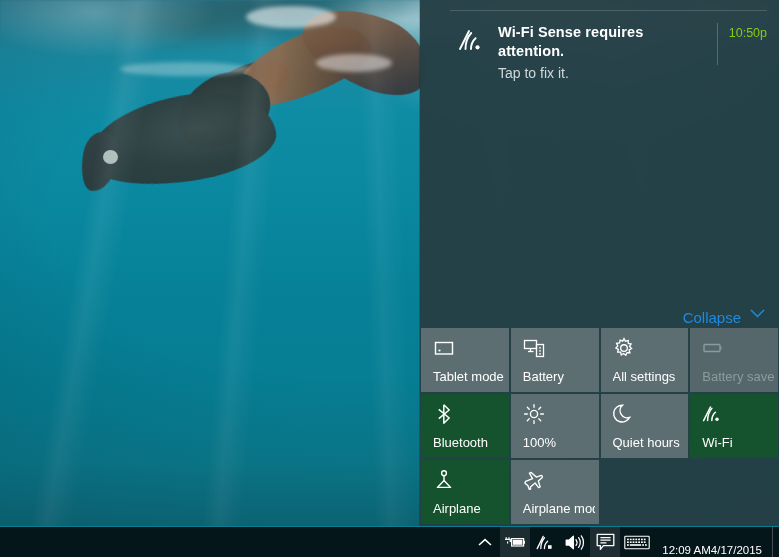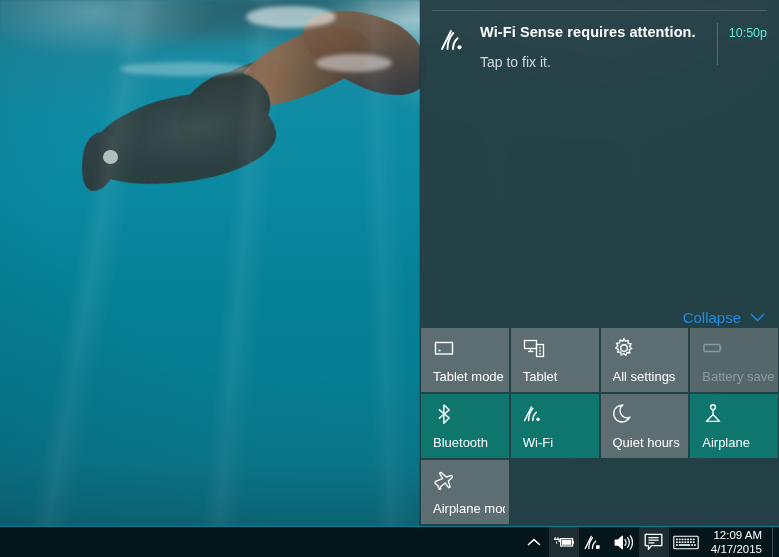--- a/index.html
+++ b/index.html
@@ -159,20 +159,21 @@
     right: 0; top: 0;
     width: 359px;
     height: 526px;
     background: rgba(37, 63, 69, 0.97);
     box-shadow: -1px 0 0 rgba(0,0,0,0.18);
   }
   #notif-list {
     position: absolute;
     left: 0; top: 0; right: 0;
     height: 286px;
+    padding-left: 18px;
   }
   .notif-divider {
     height: 1px;
     margin: 10px 12px 0 12px;
     background: rgba(255,255,255,0.16);
   }
   .notification {
     position: relative;
     display: flex;
     align-items: flex-start;
@@ -196,35 +197,35 @@
     color: #ffffff;
     font-size: 14.5px;
     font-weight: bold;
     line-height: 19px;
     letter-spacing: 0.1px;
   }
   .notif-body {
     color: #cfd8d9;
     font-size: 14px;
     line-height: 20px;
-    margin-top: 10px;
+    margin-top: 2px;
   }
   .notif-time-wrap {
     display: flex;
     align-items: stretch;
     padding-left: 10px;
   }
   .notif-sep {
     width: 1px;
     background: rgba(255,255,255,0.22);
     margin-right: 11px;
     height: 42px;
   }
   .notif-time {
-    color: #5eead4;
+    color: #84cc16;
     font-size: 12.5px;
     line-height: 16px;
     padding-top: 2px;
     white-space: nowrap;
   }
 
   
   #collapse-row {
     position: absolute;
     right: 0;
@@ -232,21 +233,21 @@
     height: 34px;
     width: 100%;
     display: flex;
     align-items: center;
     justify-content: flex-end;
     padding-right: 14px;
     box-sizing: border-box;
   }
   #collapse-link {
     display: flex;
-    align-items: center;
+    align-items: flex-start;
     gap: 9px;
     color: #1f8ae0;
     font-size: 15px;
     cursor: pointer;
     margin-top: 28px;
   }
 
   
   #quick-actions {
     position: absolute;
@@ -259,21 +260,21 @@
     padding: 0 1px;
     box-sizing: border-box;
   }
   .qa-tile {
     position: relative;
     height: 64px;
     background: #5c6e72;
     cursor: pointer;
     overflow: hidden;
   }
-  .qa-tile.on { background: #0f766e; padding-left: 25px; }
+  .qa-tile.on { background: #14532d; padding-left: 25px; }
   .qa-tile.dim { background: #55676b; }
   .qa-icon {
     position: absolute;
     left: 12px;
     top: 9px;
     width: 22px;
     height: 22px;
     color: #ffffff;
     display: block;
   }
@@ -314,21 +315,20 @@
     display: flex;
     align-items: center;
     justify-content: center;
     color: #ffffff;
     cursor: pointer;
   }
   .tray-btn.hover { background: rgba(255,255,255,0.10); }
   .tray-btn.wide { width: 34px; }
   #clock {
     display: flex;
-    flex-direction: column;
     align-items: flex-end;
     justify-content: center;
     color: #ffffff;
     font-size: 11.5px;
     line-height: 14px;
     padding: 0 10px 0 8px;
     cursor: pointer;
     white-space: nowrap;
   }
   .show-desktop {
@@ -413,21 +413,21 @@
           <svg width="22" height="22" viewBox="0 0 22 22" fill="none" stroke="currentColor" stroke-width="1.3">
             <rect x="1.5" y="3.5" width="12" height="8"></rect>
             <path d="M5 14.5 H10.5"></path>
             <path d="M7.5 11.5 V14.5"></path>
             <rect x="13.5" y="7.5" width="7" height="12"></rect>
             <circle cx="17" cy="10.8" r="0.9" fill="currentColor" stroke="none"></circle>
             <circle cx="17" cy="13.8" r="0.9" fill="currentColor" stroke="none"></circle>
             <circle cx="17" cy="16.8" r="0.9" fill="currentColor" stroke="none"></circle>
           </svg>
         </span>
-        <span class="qa-label">Tablet</span>
+        <span class="qa-label">Battery</span>
       </div>
 
 
       <div class="qa-tile">
         <span class="qa-icon">
           <svg width="22" height="22" viewBox="0 0 22 22" fill="none" stroke="currentColor" stroke-width="1.35">
             <circle cx="11" cy="11" r="3.3"></circle>
             <path d="M11 1.6 L12.4 4.2 L15.2 3.5 L15.3 6.4 L18.1 7 L16.6 9.4 L18.6 11.5
                      L16.1 12.9 L16.9 15.7 L14 15.6 L12.8 18.2 L10.6 16.5 L8.3 18 L7.6 15.2
                      L4.7 15.1 L5.3 12.3 L2.9 11 L4.8 8.9 L3.6 6.3 L6.5 5.9 L7.1 3.1
@@ -450,40 +450,51 @@
 
       <div class="qa-tile on">
         <span class="qa-icon">
           <svg width="22" height="22" viewBox="0 0 22 22" fill="none" stroke="currentColor" stroke-width="1.5" stroke-linejoin="round">
             <path d="M10.8 1.8 V20.2 L16.2 15 L5.8 6.4 M5.8 15.6 L16.2 7 L10.8 1.8"></path>
           </svg>
         </span>
         <span class="qa-label">Bluetooth</span>
       </div>
 
+      <div class="qa-tile">
+        <span class="qa-icon">
+          <svg width="22" height="22" viewBox="0 0 22 22" fill="none" stroke="currentColor" stroke-width="1.35" stroke-linecap="round">
+            <circle cx="11" cy="11" r="3.6"></circle>
+            <path d="M11 1.6 V4.3 M11 17.7 V20.4 M1.6 11 H4.3 M17.7 11 H20.4
+                     M4.3 4.3 L6.2 6.2 M15.8 15.8 L17.7 17.7
+                     M17.7 4.3 L15.8 6.2 M6.2 15.8 L4.3 17.7"></path>
+          </svg>
+        </span>
+        <span class="qa-label">100%</span>
+      </div>
+
+      <div class="qa-tile">
+        <span class="qa-icon">
+          <svg width="22" height="22" viewBox="0 0 22 22" fill="none" stroke="currentColor" stroke-width="1.45">
+            <path d="M16.6 14.4 A8.4 8.4 0 1 1 9.5 2.2 A7.2 7.2 0 0 0 16.6 14.4 Z"></path>
+          </svg>
+        </span>
+        <span class="qa-label">Quiet hours</span>
+      </div>
 
       <div class="qa-tile on">
         <span class="qa-icon">
           <svg width="22" height="22" viewBox="0 0 22 22" fill="none" stroke="currentColor" stroke-width="1.5" stroke-linecap="round">
             <path d="M1.6 17.6 L8.4 4"></path>
             <path d="M5.6 17.6 C5.6 12.2 7.5 8 9.9 5.3"></path>
             <path d="M9.8 17.6 C9.8 14.2 11.4 11 13.4 9.2"></path>
             <circle cx="15" cy="16.2" r="1.7" fill="currentColor" stroke="none"></circle>
           </svg>
         </span>
         <span class="qa-label">Wi-Fi</span>
-      </div>
-
-      <div class="qa-tile">
-        <span class="qa-icon">
-          <svg width="22" height="22" viewBox="0 0 22 22" fill="none" stroke="currentColor" stroke-width="1.45">
-            <path d="M16.6 14.4 A8.4 8.4 0 1 1 9.5 2.2 A7.2 7.2 0 0 0 16.6 14.4 Z"></path>
-          </svg>
-        </span>
-        <span class="qa-label">Quiet hours</span>
       </div>
 
       <div class="qa-tile on">
         <span class="qa-icon">
           <svg width="22" height="22" viewBox="0 0 22 22" fill="none" stroke="currentColor" stroke-width="1.4" stroke-linejoin="round">
             <circle cx="11" cy="4.2" r="2.4"></circle>
             <path d="M11 6.6 V11.6"></path>
             <path d="M11 11.6 L4.4 18.4 H17.6 Z"></path>
           </svg>
         </span>

